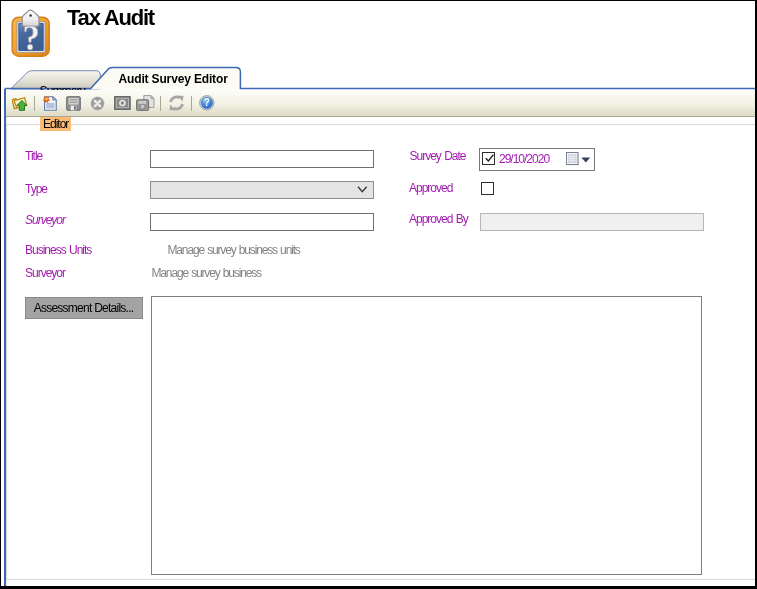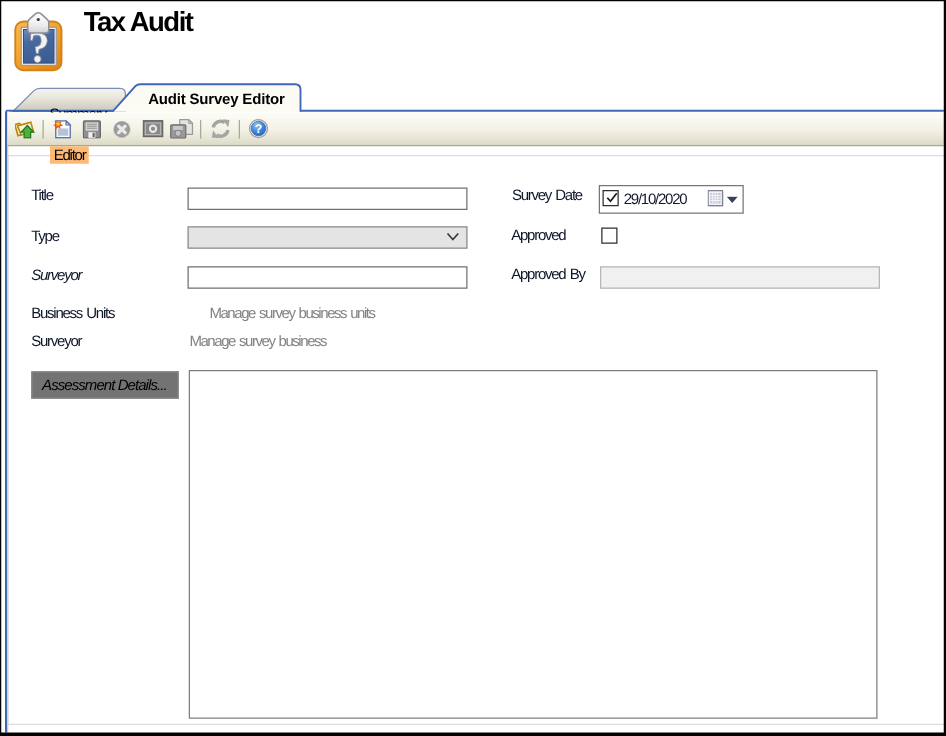--- a/index.html
+++ b/index.html
@@ -1,19 +1,19 @@
 <!DOCTYPE html>
 <html><head>
 <meta charset="utf-8">
 <style>
 * { margin:0; padding:0; box-sizing:border-box; }
 html,body { width:757px; height:589px; background:#fff; overflow:hidden; }
 body { font-family:"Liberation Sans", sans-serif; position:relative; color:#000; }
 .abs { position:absolute; }
-.lbl { position:absolute; font-size:12px; color:#0f172a; white-space:nowrap; letter-spacing:-1px; word-spacing:1px; }
+.lbl { position:absolute; font-size:12px; color:#a21caf; white-space:nowrap; letter-spacing:-1px; word-spacing:1px; }
 .gray { color:#838383; }
 </style>
 </head>
 <body>
 
 <svg class="abs" style="left:10px;top:8px" width="42" height="50" viewBox="0 0 42 50">
   <defs>
     <linearGradient id="org" x1="0" y1="0" x2="0.8" y2="1">
       <stop offset="0" stop-color="#FBB84E"></stop>
         <stop offset="0.45" stop-color="#F7A62F"></stop>
@@ -173,20 +173,20 @@
   <path d="M 2.2,4.4 H 10.4 M 2.2,6.4 H 10.4 M 2.2,8.4 H 10.4 M 4.2,2.4 V 10.8 M 6.2,2.4 V 10.8 M 8.2,2.4 V 10.8" stroke="#F2F3F6" stroke-width="0.8" fill="none"></path>
 </svg>
 <svg class="abs" style="left:580.5px;top:156.5px" width="10" height="6" viewBox="0 0 10 6">
   <path d="M 0.4,0.4 L 9.2,0.4 L 4.8,5.4 Z" fill="#37415A"></path>
 </svg>
 
 <div class="abs" style="left:481px;top:182px;width:13px;height:13px;background:#fff;border:1.5px solid #2e2e2e;"></div>
 
 <div class="abs" style="left:479.5px;top:212.5px;width:224px;height:18px;background:#F0F0F0;border:1px solid #B6B6B6;"></div>
 
-<div class="abs" style="left:24.5px;top:297px;width:118px;height:21.5px;background:#737373;border:1px solid #8A8A8A;font-size:12px;letter-spacing:-0.75px;text-align:center;line-height:20.5px;font-style:italic;">Assessment Details...</div>
+<div class="abs" style="left:24.5px;top:297px;width:118px;height:21.5px;background:#a3a3a3;border:1px solid #8A8A8A;font-size:12px;letter-spacing:-0.75px;text-align:center;line-height:20.5px;">Assessment Details...</div>
 
 <div class="abs" style="left:150.5px;top:295.5px;width:551px;height:279px;background:#fff;border:1px solid #7F7F7F;"></div>
 
 <div class="abs" style="left:0;top:0;width:757px;height:1px;background:#000;z-index:50"></div>
 <div class="abs" style="left:0;top:0;width:1px;height:589px;background:#000;z-index:50"></div>
 <div class="abs" style="left:755px;top:0;width:2px;height:589px;background:#000;z-index:50"></div>
 <div class="abs" style="left:0;top:586px;width:757px;height:3px;background:#000;z-index:50"></div>
 
 </body></html>

